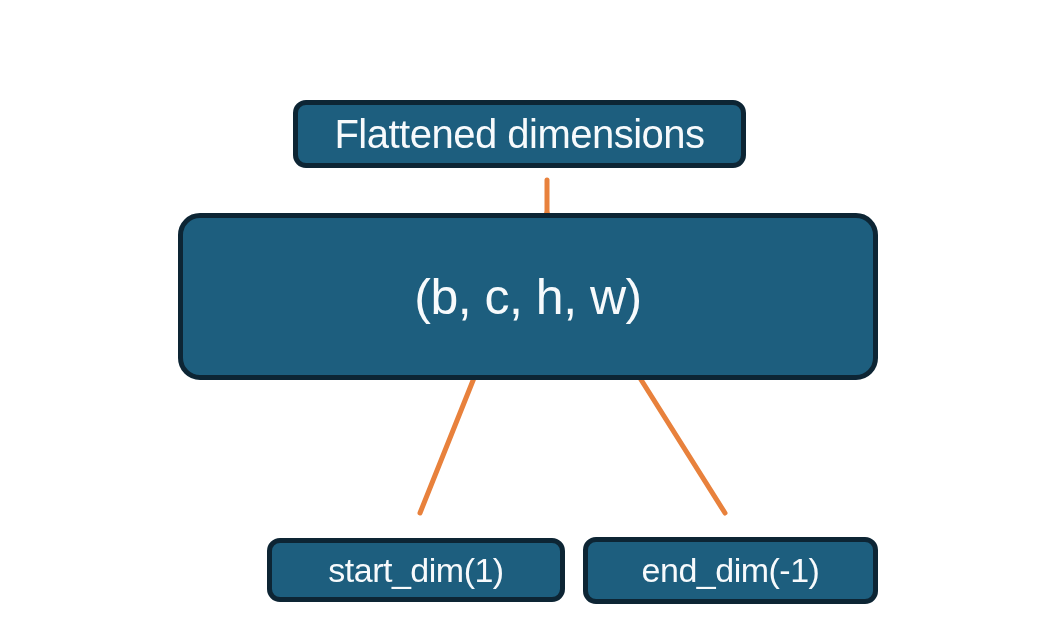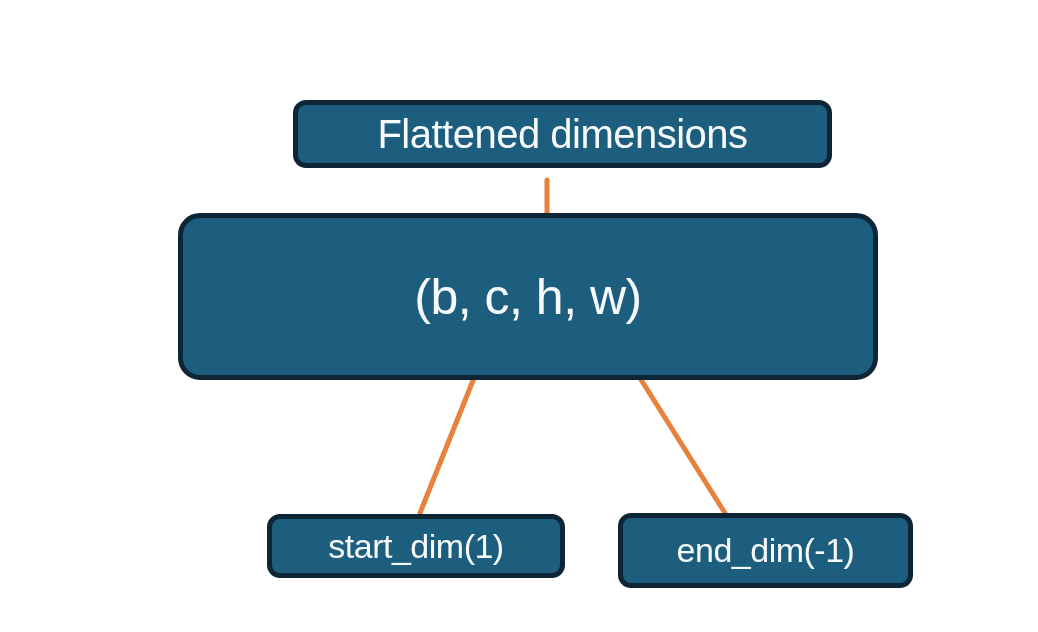--- a/index.html
+++ b/index.html
@@ -44,51 +44,52 @@
     color: var(--text, #f7fafc);
     display: flex;
     align-items: center;
     justify-content: center;
     text-align: center;
     letter-spacing: -0.5px;
   }
   .top-box {
     left: 293px;
     top: 100px;
-    width: 539px;
+    width: 453px;
     height: 68px;
     border-radius: 13px;
     font-size: 40px;
     text-align: right;
   }
   .main-box {
     left: 178px;
     top: 213px;
     width: 700px;
     height: 167px;
     border-radius: 22px;
     font-size: 50px;
   }
   .main-box .label {
   }
   .small-box {
     border-radius: 13px;
     font-size: 34px;
+    margin-top: 24px;
   }
   .start-box {
     left: 267px;
     top: 514px;
     width: 298px;
     height: 64px;
   }
   .end-box {
-    left: 618px;
+    left: 583px;
     top: 513px;
     width: 295px;
-    height: 75px;
+    height: 67px;
   }
 </style>
 </head>
 <body>
 
 <div class="canvas">
 
   <svg class="overlay" viewBox="0 0 1038 632" xmlns="http://www.w3.org/2000/svg">
     <defs>
       <marker id="arrow" markerUnits="userSpaceOnUse" markerWidth="24" markerHeight="18" refX="4" refY="8" orient="auto">

